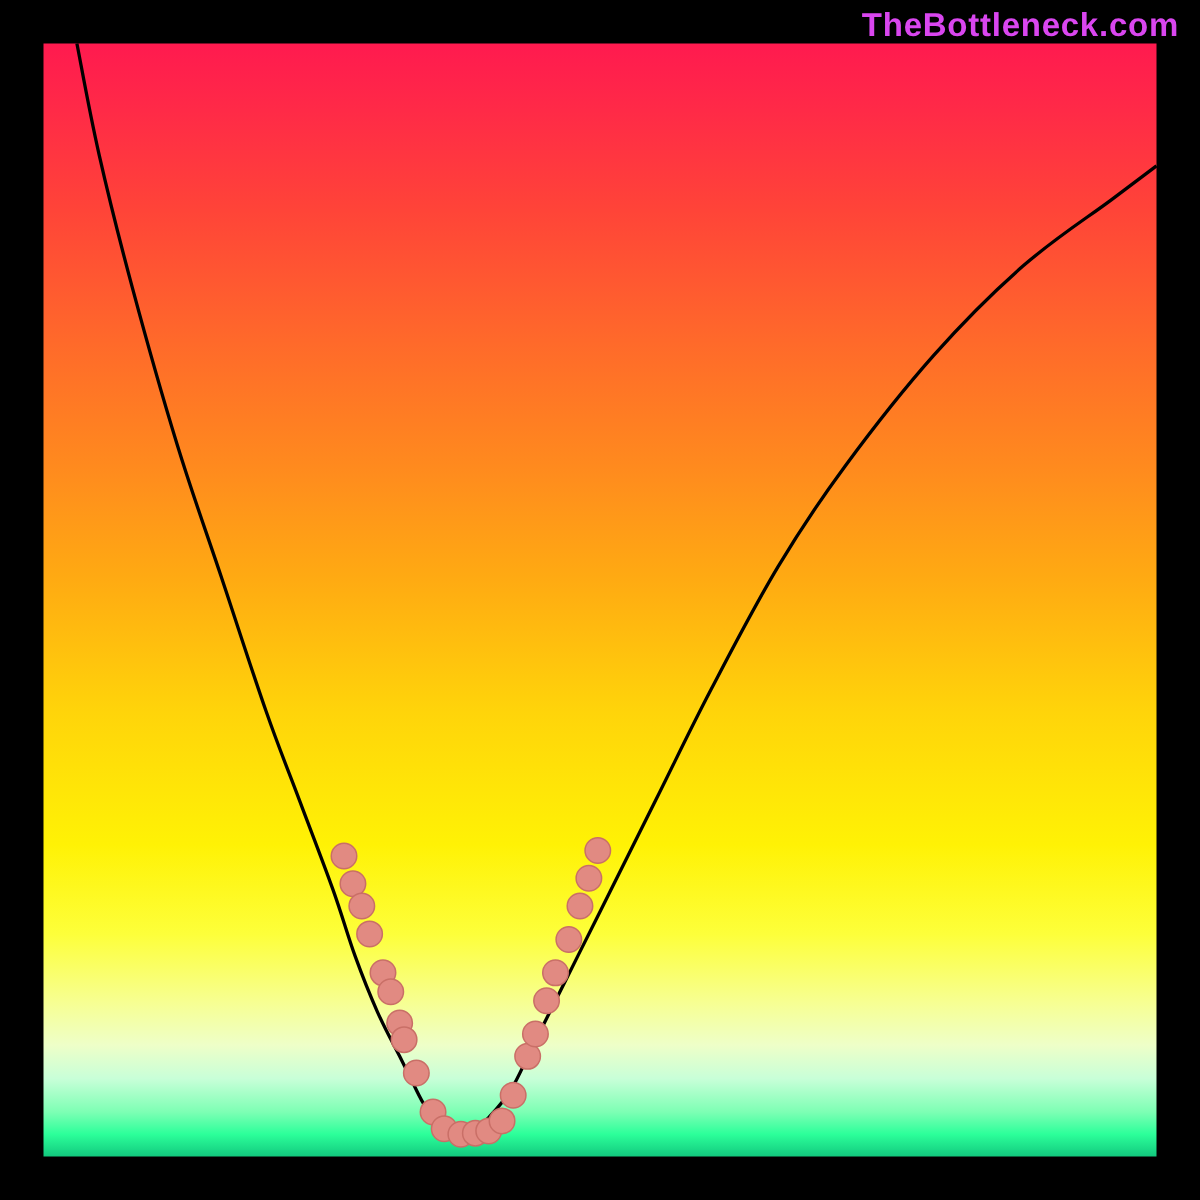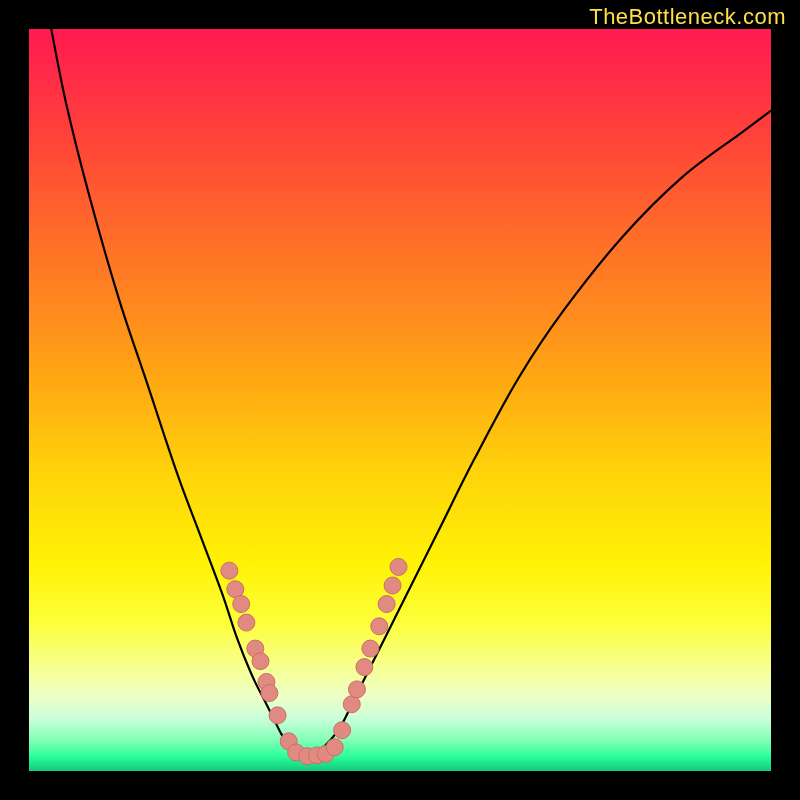--- a/index.html
+++ b/index.html
@@ -14,23 +14,23 @@
   .outer {
     position: relative;
     width: 800px;
     height: 800px;
     background: #000;
   }
   .watermark {
     position: absolute;
     top: 4px;
     right: 14px;
-    color: #fde047;
+    color: #d946ef;
     font-size: 22px;
-    font-weight: 400;
+    font-weight: 700;
     letter-spacing: 0.5px;
     z-index: 10;
   }
   .plot {
     position: absolute;
     left: 29px;
     top: 29px;
     width: 742px;
     height: 742px;
     background: linear-gradient(to bottom,

